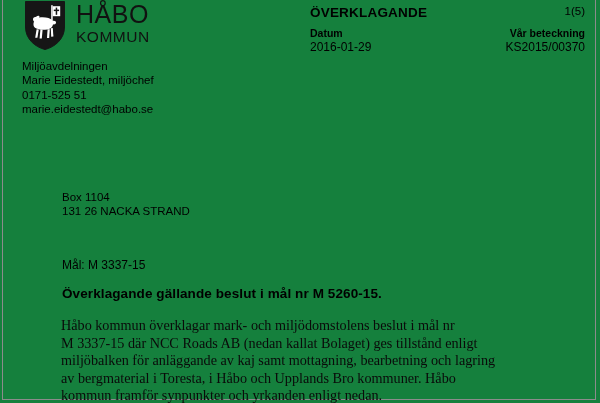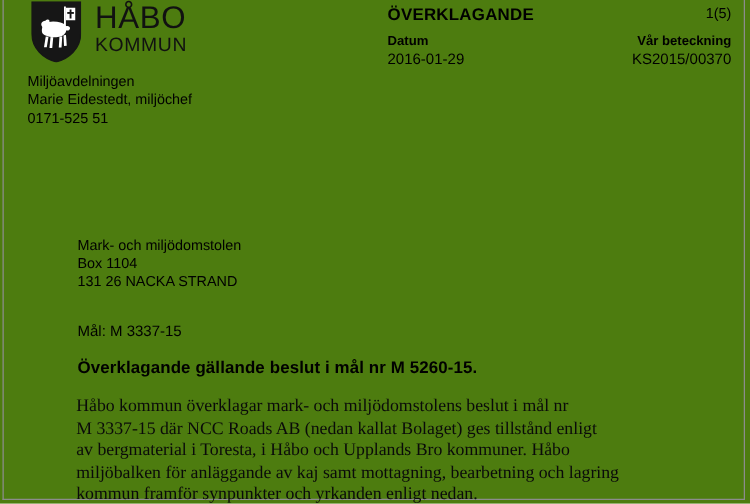--- a/index.html
+++ b/index.html
@@ -10,21 +10,21 @@
   }
   body {
     font-family: "Liberation Sans", sans-serif;
     color: #000000;
   }
 
   #page {
     position: relative;
     width: 600px;
     height: 403px;
-    background: #4d7c0f;
+    background: #15803d;
     overflow: hidden;
     box-sizing: border-box;
   }
 
   
   .page-frame {
     position: absolute;
     left: 2px;
     top: 0px;
     width: 594px;
@@ -219,51 +219,51 @@
     <span class="wordmark">
       <span class="wordmark-main">HÅBO</span>
       <span class="wordmark-sub">KOMMUN</span>
     </span>
   </div>
 
   <div class="sender-block">
     <div>Miljöavdelningen</div>
     <div>Marie Eidestedt, miljöchef</div>
     <div>0171-525 51</div>
+    <div>marie.eidestedt@habo.se</div>
   </div>
 
   <div class="doc-meta">
     <span class="doc-title">ÖVERKLAGANDE</span>
     <span class="page-no">1(5)</span>
 
     <div class="meta-row">
       <span class="meta-col-left">
         <span class="meta-label">Datum</span>
         <span class="meta-value">2016-01-29</span>
       </span>
       <span class="meta-col-right">
         <span class="meta-label">Vår beteckning</span>
         <span class="meta-value">KS2015/00370</span>
       </span>
     </div>
   </div>
 
   <div class="recipient">
-    <div>Mark- och miljödomstolen</div>
     <div>Box 1104</div>
     <div>131 26 NACKA STRAND</div>
   </div>
 
   <div class="case-line">Mål: M 3337-15</div>
 
   <div class="doc-heading">Överklagande gällande beslut i mål nr M 5260-15.</div>
 
   <div class="body-copy">
     <p>
       <span class="ln">Håbo kommun överklagar mark- och miljödomstolens beslut i mål nr</span>
       <span class="ln">M 3337-15 där NCC Roads AB (nedan kallat Bolaget) ges tillstånd enligt</span>
+      <span class="ln">miljöbalken för anläggande av kaj samt mottagning, bearbetning och lagring</span>
       <span class="ln">av bergmaterial i Toresta, i Håbo och Upplands Bro kommuner. Håbo</span>
-      <span class="ln">miljöbalken för anläggande av kaj samt mottagning, bearbetning och lagring</span>
       <span class="ln">kommun framför synpunkter och yrkanden enligt nedan.</span>
     </p>
   </div>
 
 </div>
 
 </body></html>

